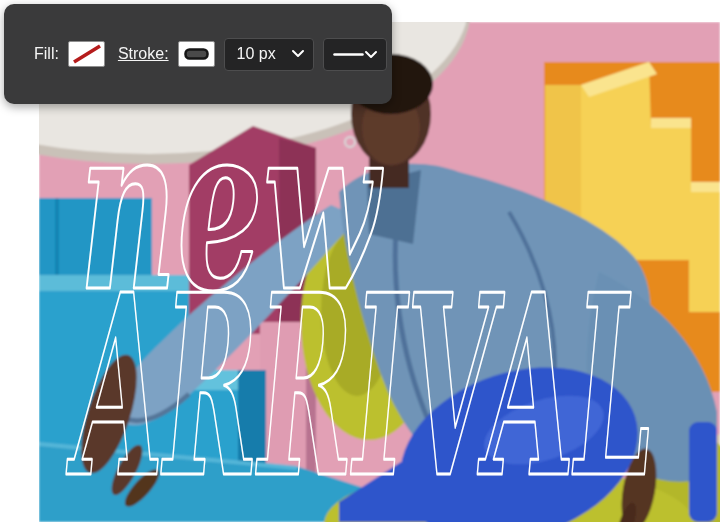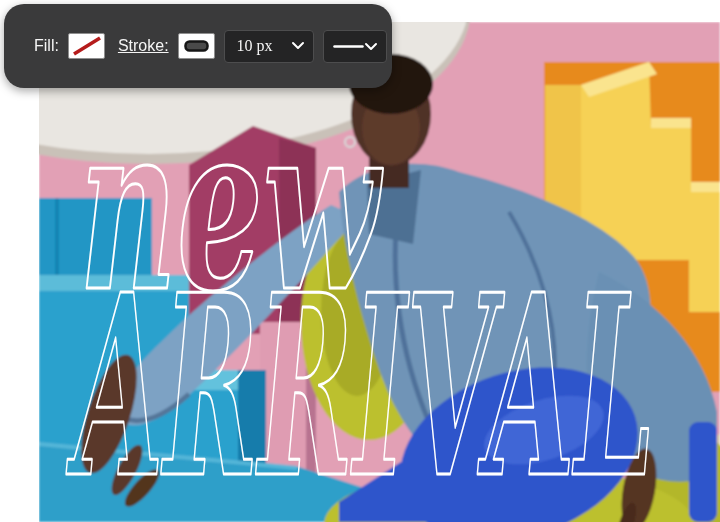--- a/index.html
+++ b/index.html
@@ -1,38 +1,38 @@
 <!DOCTYPE html>
 <html><head>
 <meta charset="utf-8">
 <style>
   html,body{margin:0;padding:0;background:#ffffff;}
   .page{position:relative;width:720px;height:522px;overflow:hidden;background:#ffffff;
         font-family:"Liberation Sans",sans-serif;}
 
   
   .toolbar{
-    position:absolute;left:4px;top:4px;width:388px;height:84px;z-index:10;
-    background:#3a3a3b;border-radius:20px;
+    position:absolute;left:4px;top:4px;width:388px;height:100px;z-index:10;
+    background:#3a3a3b;border-radius:10px;
     box-shadow:0 3px 10px rgba(0,0,0,.35);
     display:flex;align-items:center;gap:9px;
     padding:0 10px 0 30px;box-sizing:border-box;
   }
   .tb-label{color:#f5f5f5;font-size:16px;white-space:nowrap;}
   .swatch{
     width:37px;height:26px;background:#ffffff;border:1px solid #8f8f8f;
     border-radius:2px;box-sizing:border-box;flex:0 0 auto;
     display:flex;align-items:center;justify-content:center;cursor:pointer;padding:0;
   }
   .dropdown{
     height:33px;background:#242425;border:1px solid #4d4d4e;border-radius:4px;
     display:flex;align-items:center;justify-content:space-between;
     color:#f5f5f5;font-size:16px;box-sizing:border-box;cursor:pointer;flex:0 0 auto;
   }
-  .dd-width{width:90px;padding:0 8px 1px 12px;font-family:Liberation Serif, serif;}
+  .dd-width{width:90px;padding:0 8px 1px 12px;}
   .dd-style{width:64px;padding:0 8px 0 9px;}
   .chev{flex:0 0 auto;display:block;}
 
   
   .canvas{position:absolute;left:39px;top:22px;width:681px;height:500px;}
   .canvas svg{display:block;}
 </style>
 </head>
 <body>
 

